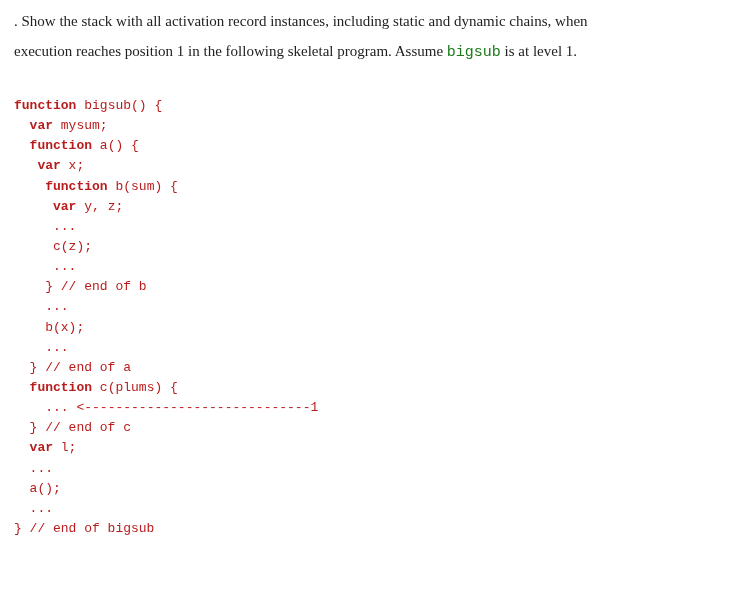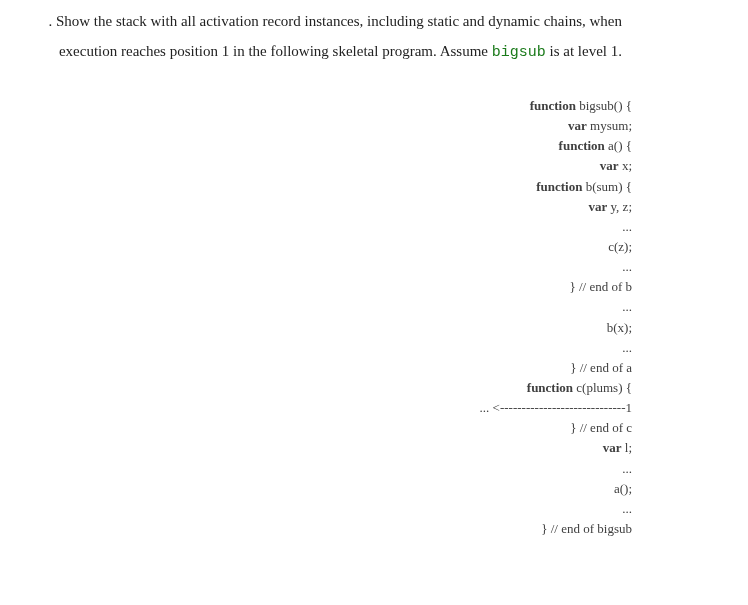--- a/index.html
+++ b/index.html
@@ -8,40 +8,39 @@
     width: 748px;
     height: 605px;
     background: #ffffff;
     font-family: Georgia, "Times New Roman", serif;
     color: #222222;
   }
   .page {
     padding: 6px 8px 8px 2px;
     box-sizing: border-box;
     width: 640px;
-    text-align: right;
   }
   .prompt {
     font-size: 15px;
     line-height: 2.0;
     padding-left: 12px;
     padding-right: 10px;
   }
   .prompt .lead-dot {
     font-weight: normal;
   }
   .code-inline {
     font-family: "Courier New", Courier, monospace;
     color: #1a7a1a;
   }
   .codeblock {
-    font-family: Liberation Serif, serif;
+    font-family: Liberation Mono, monospace;
     font-size: 13px;
     line-height: 1.55;
-    color: #404040;
+    color: #b91c1c;
     white-space: pre;
     padding-left: 12px;
     padding-top: 28px;
   }
   .kw { font-weight: bold; }
 </style>
 </head>
 <body>
 
 <div class="page">

